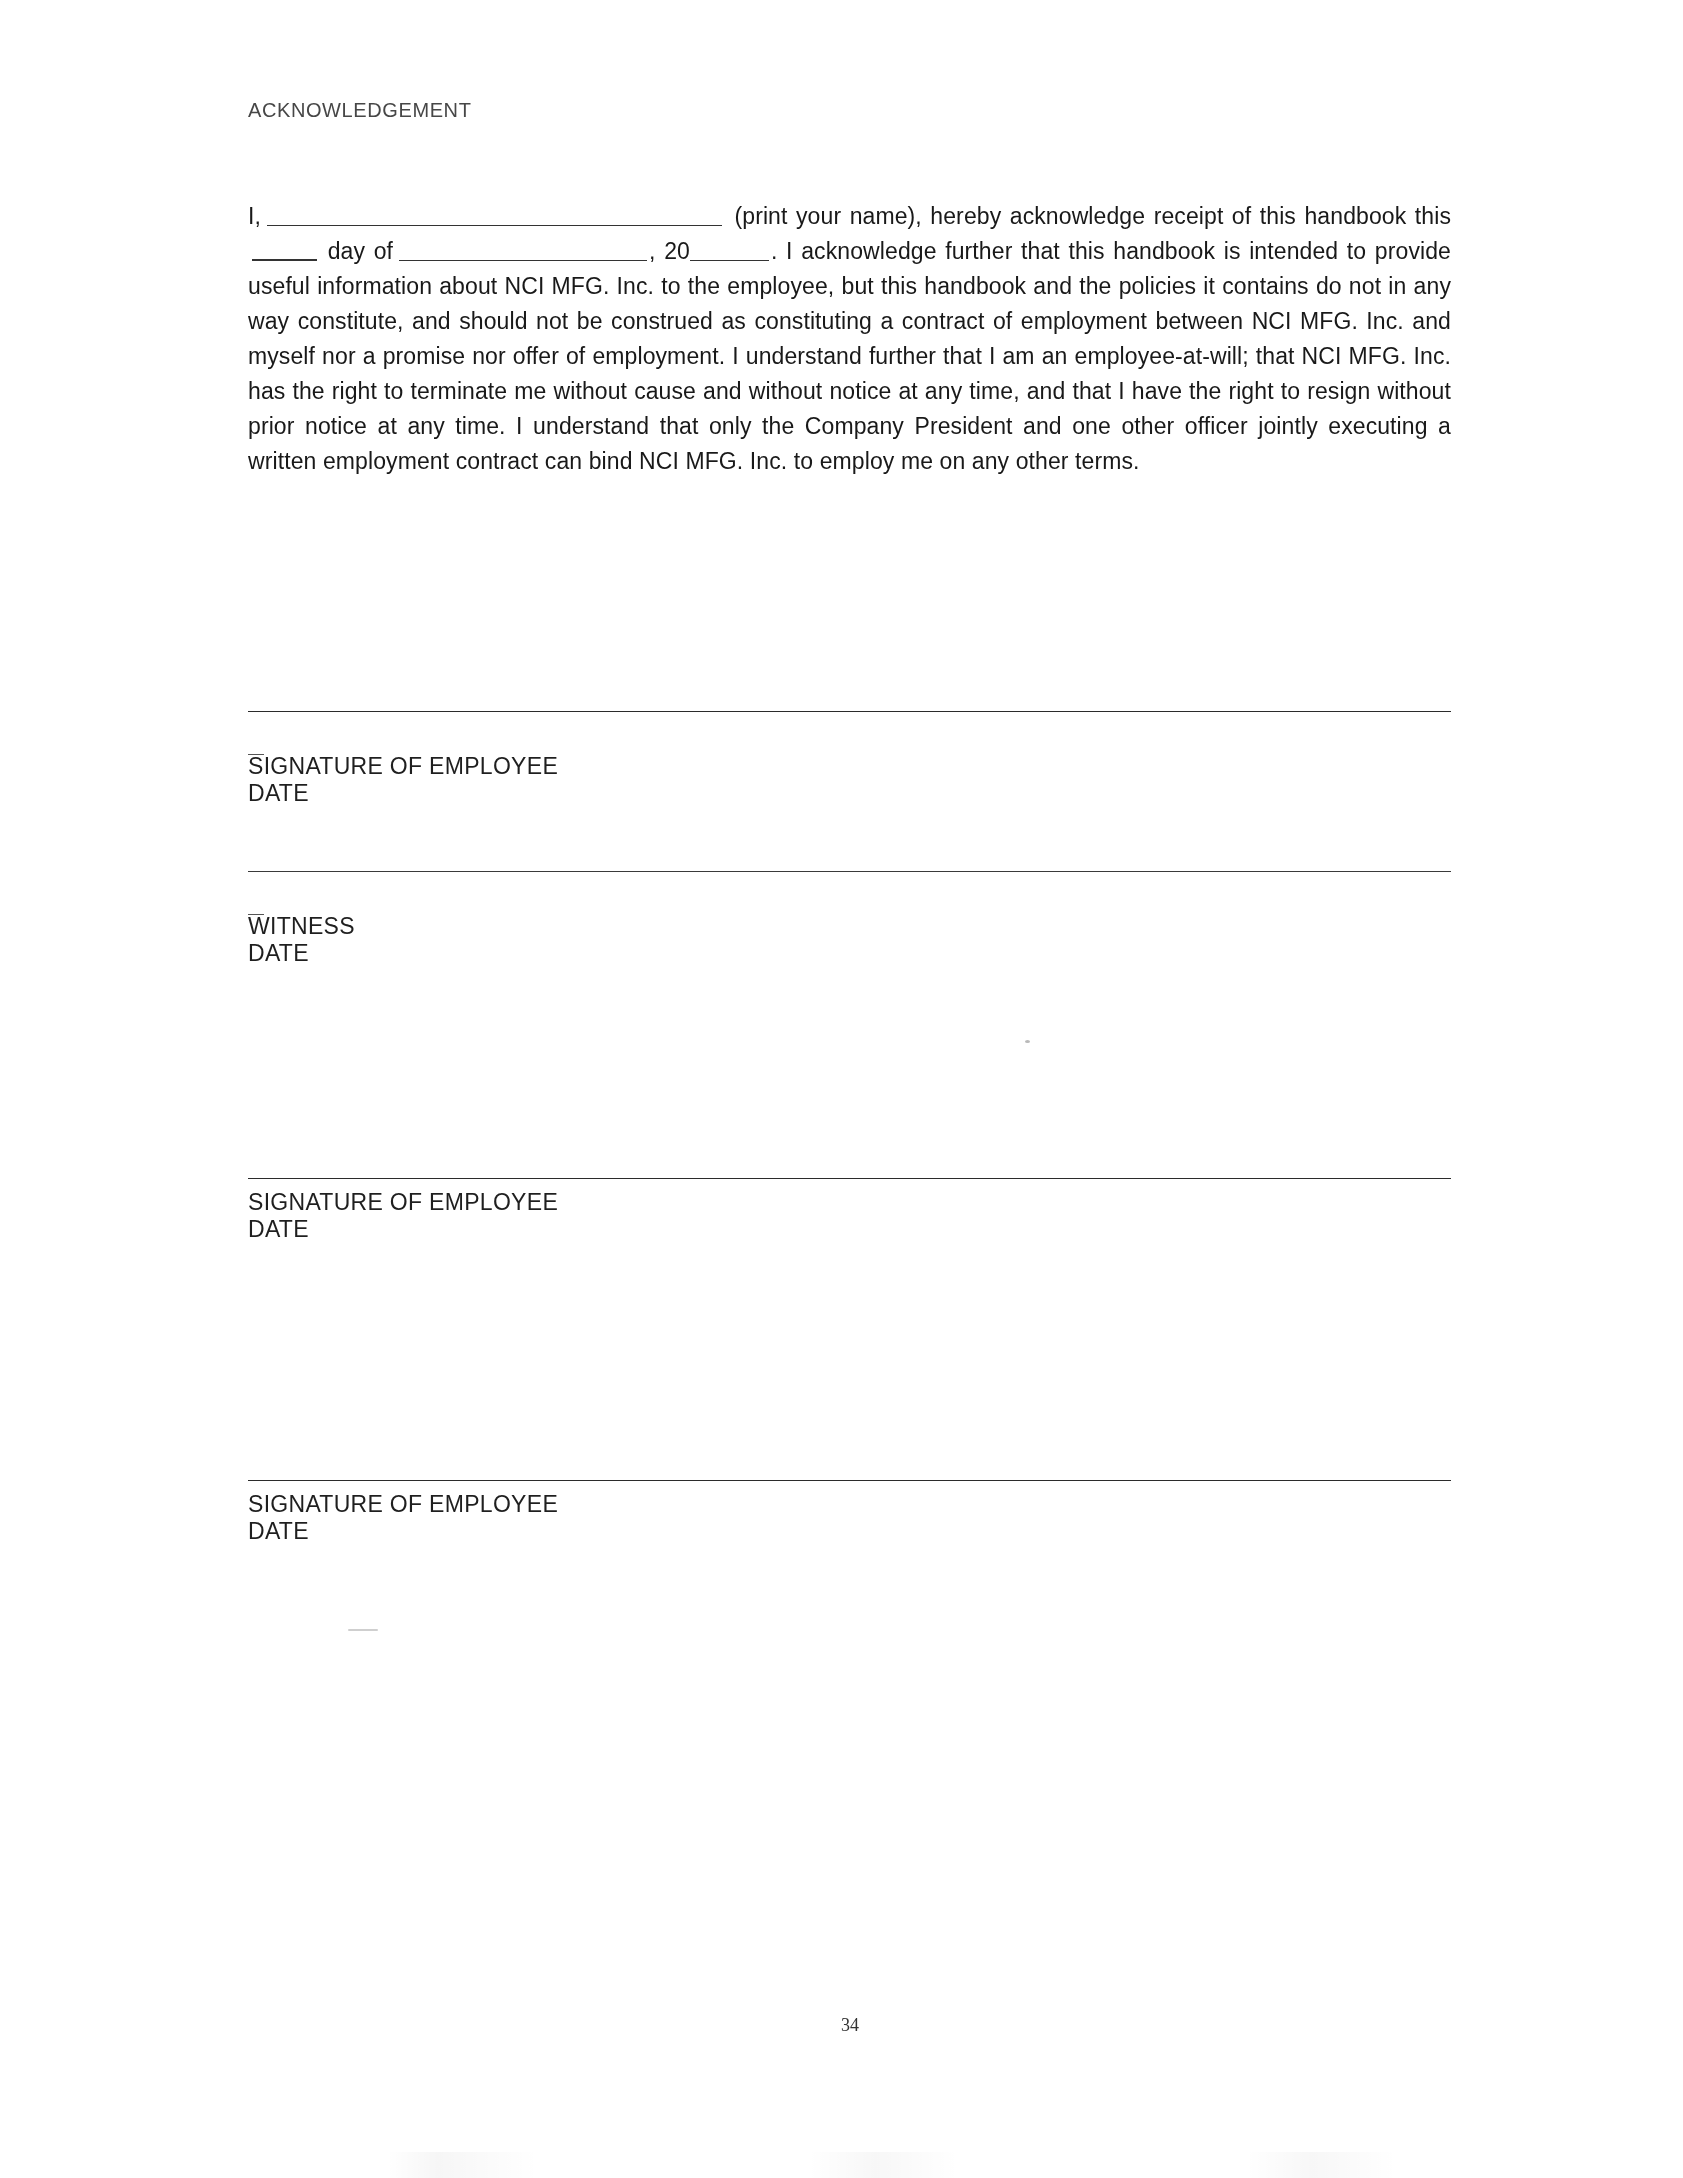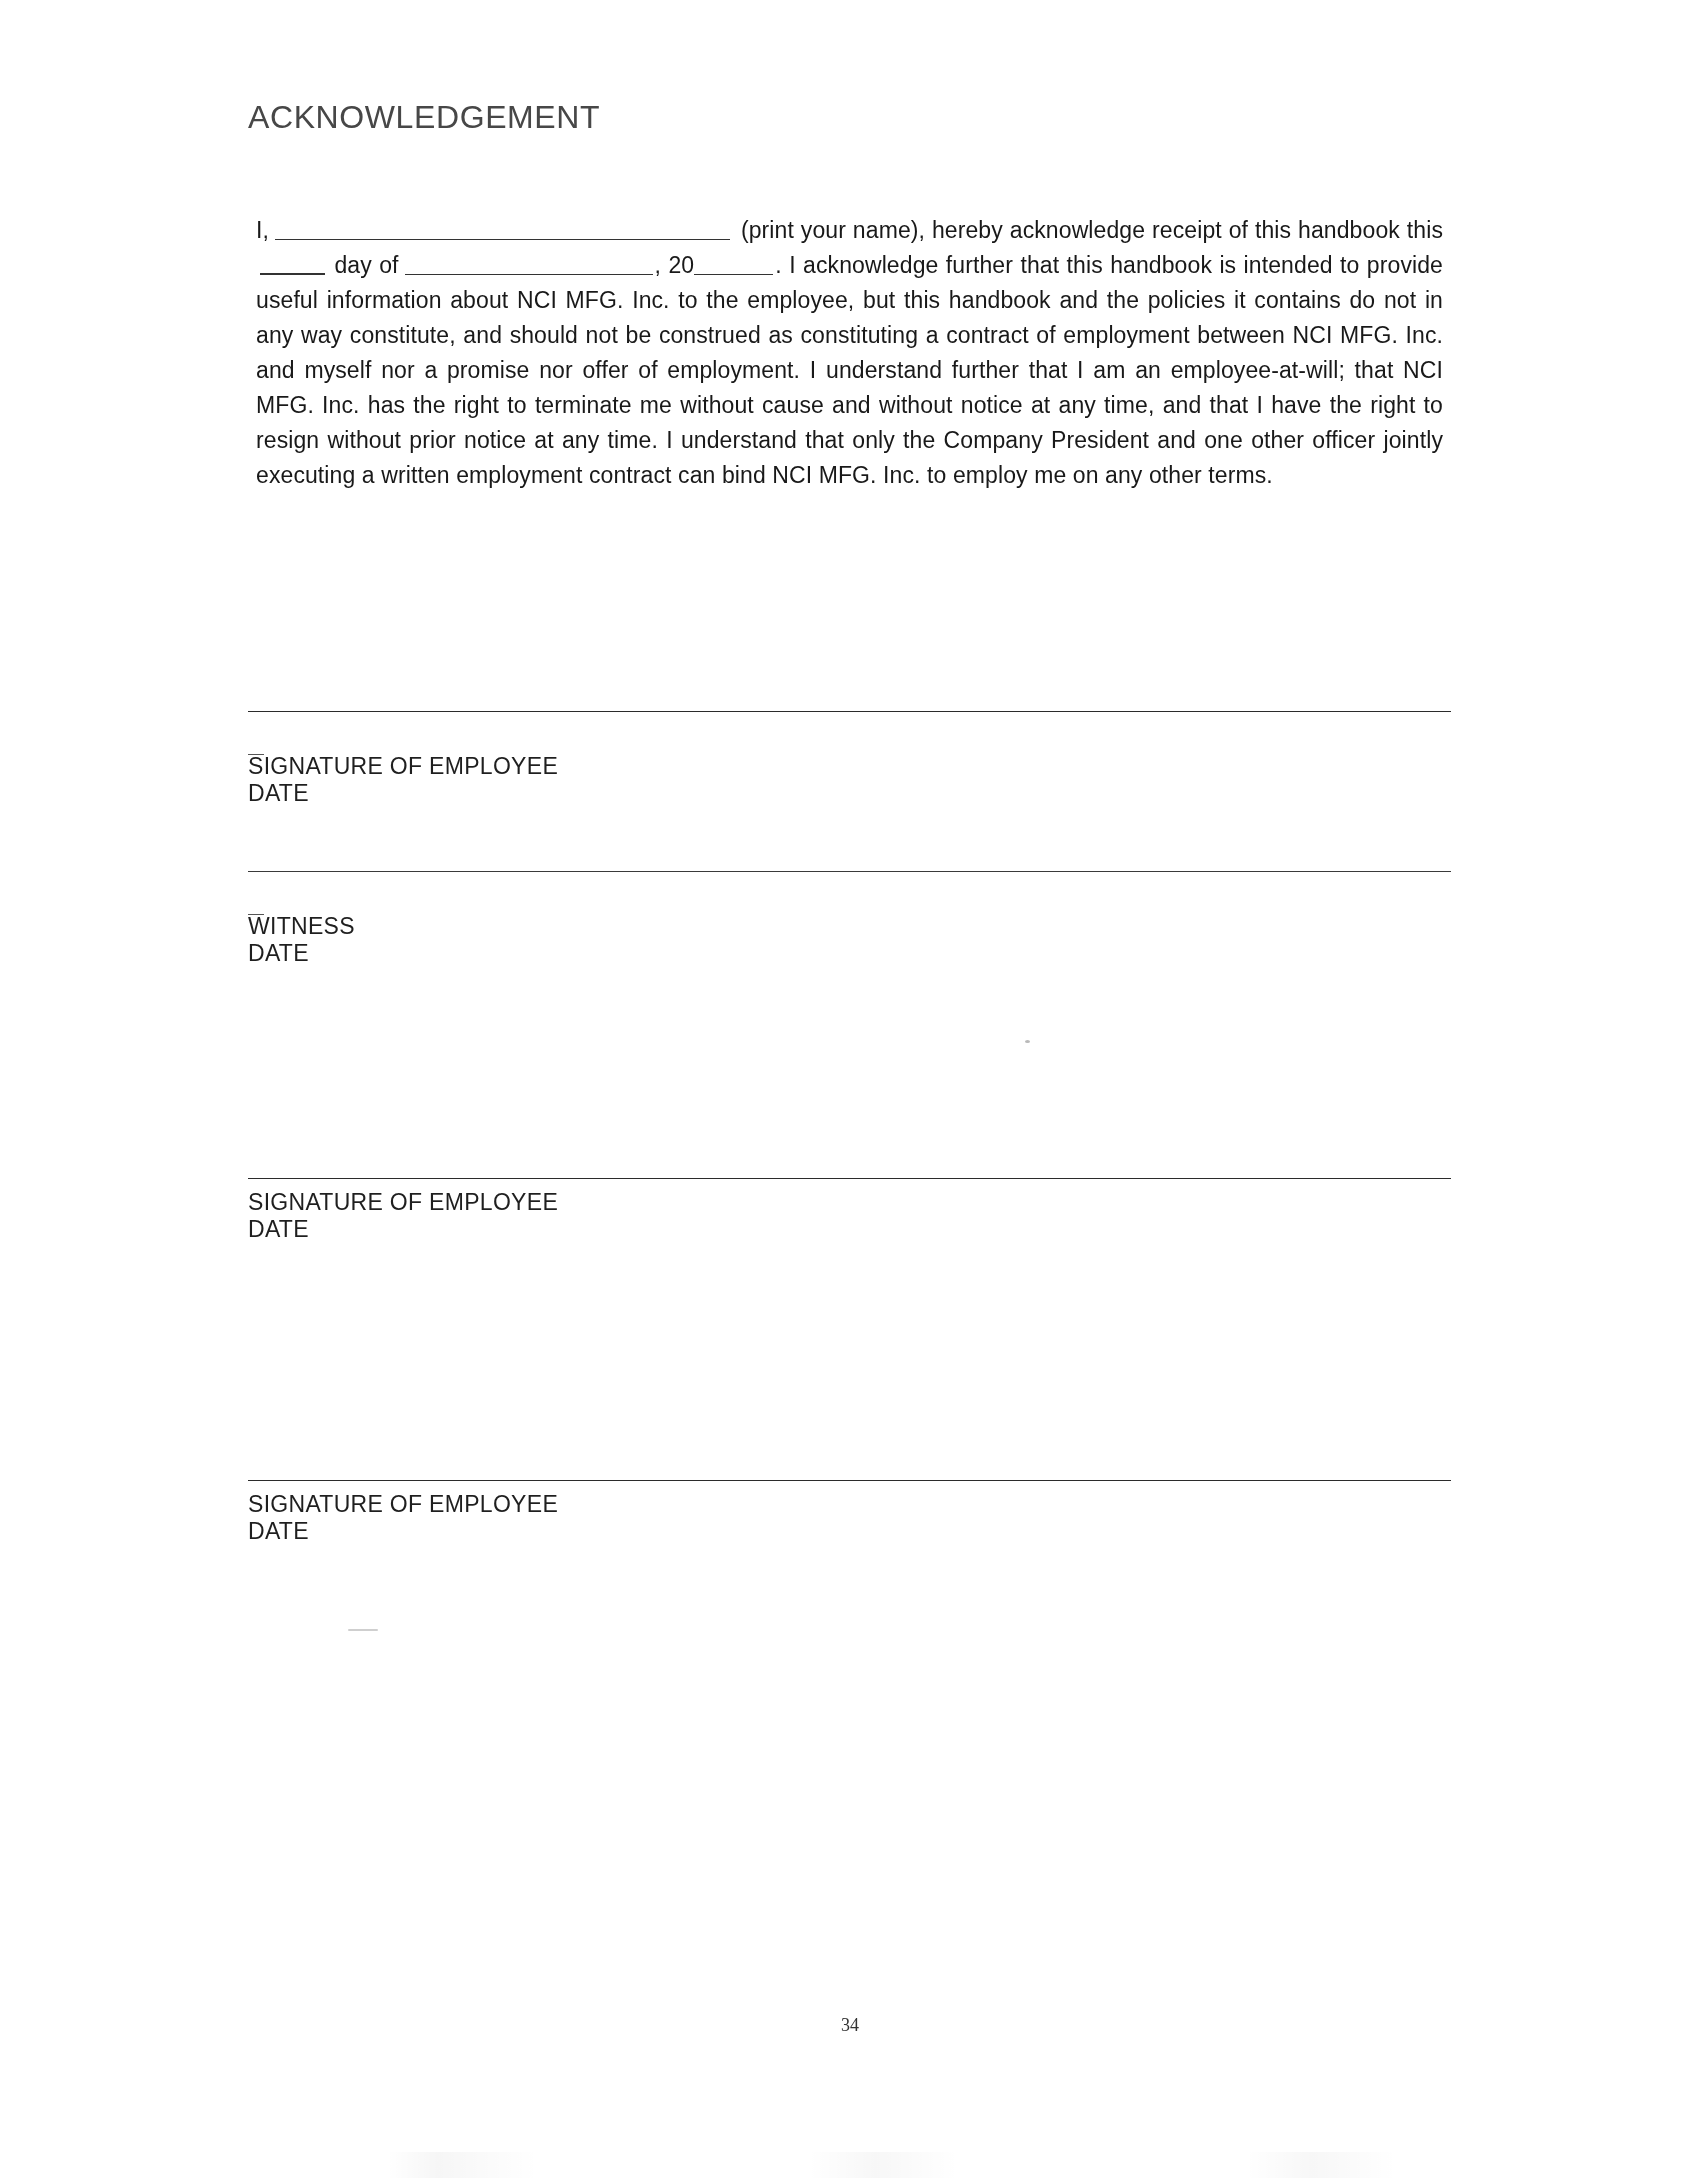--- a/index.html
+++ b/index.html
@@ -38,32 +38,32 @@
       rgba(0,0,0,0.00) 83%,
       rgba(0,0,0,0.00) 100%);
   }
   .content {
     position: absolute;
     left: 248px;
     top: 99px;
     width: 1203px;
   }
   .doc-title {
-    font-size: 32px;
+    font-size: 20px;
     letter-spacing: 0.6px;
     color: #474747;
     font-weight: 500;
     margin: 0 0 77px 0;
   }
   .body-para {
     font-size: 23px;
     line-height: 35px;
     text-align: justify;
     color: #191919;
-    margin: 8px;
+    margin: 0;
     letter-spacing: 0.1px;
   }
   .body-para .blank-long {
     display: inline-block;
     width: 455px;
     border-bottom: 1.5px solid #333;
     height: 20px;
     margin: 0 4px -2px 6px;
   }
   .body-para .blank-short {

